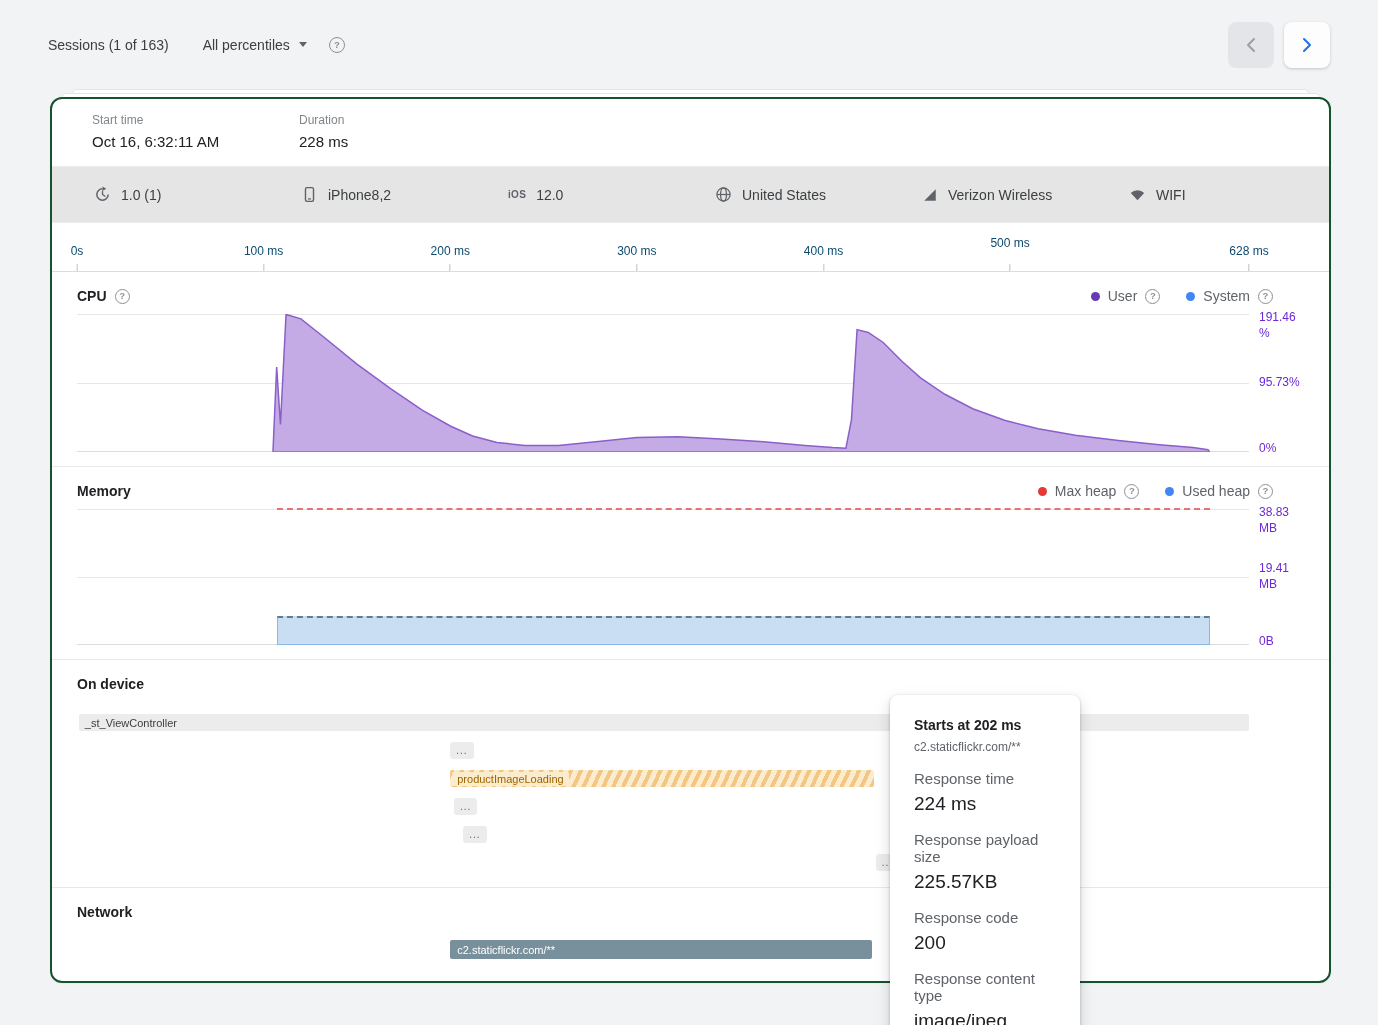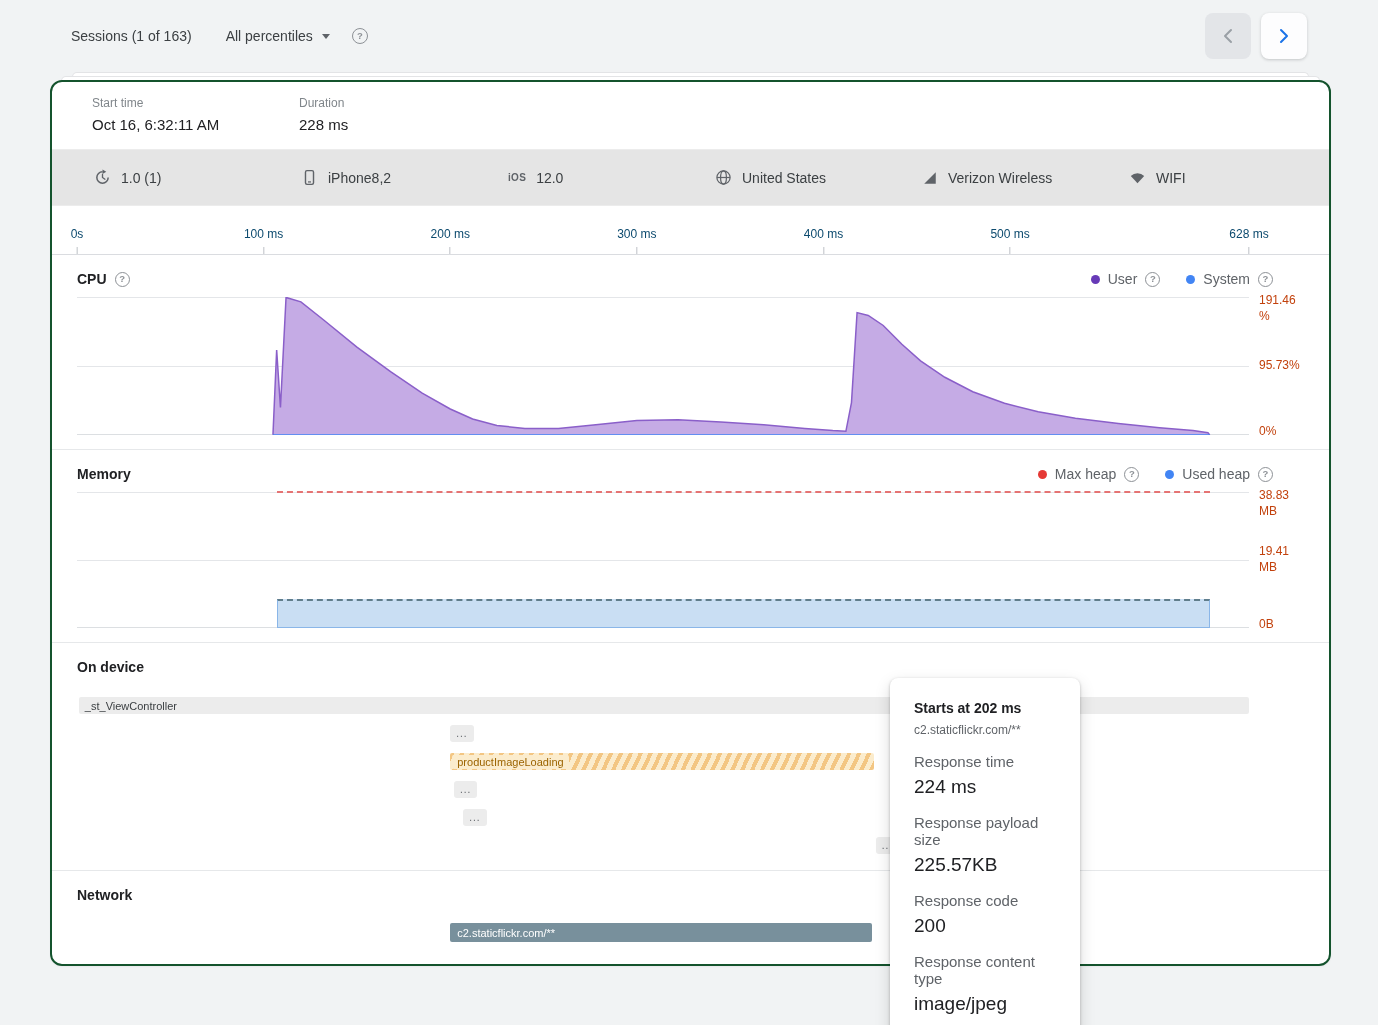--- a/index.html
+++ b/index.html
@@ -4,21 +4,21 @@
 <style>
   * { box-sizing: border-box; margin: 0; padding: 0; }
   html,body { width:1378px; height:1025px; }
   body {
     background:#f1f3f4;
     font-family:"Liberation Sans","DejaVu Sans",sans-serif;
     color:#202124; font-size:14px; overflow:hidden;
   }
 
   
-  .topbar { height:72px; display:flex; align-items:center; padding:0 71px; }
+  .topbar { height:89px; display:flex; align-items:center; padding:0 48px; }
   .sessions-label { font-size:14px; color:#3c4043; }
   .percentile-dd { margin-left:34px; display:flex; align-items:center; gap:9px;
     color:#3c4043; font-size:14px; cursor:pointer; }
   .caret { width:0; height:0; border-left:4.5px solid transparent;
     border-right:4.5px solid transparent; border-top:5px solid #5f6368; }
   .qicon { display:inline-flex; align-items:center; justify-content:center;
     width:15px; height:15px; border:1.4px solid #8d9196; border-radius:50%;
     color:#8d9196; flex:0 0 auto; cursor:pointer; }
   .qicon::after { content:"?"; font-size:9.5px; font-weight:bold; line-height:1; }
   .qicon.big { width:16px; height:16px; margin-left:22px; }
@@ -72,21 +72,21 @@
 
   .plot-row { display:flex; padding-left:25px; }
   .plot { flex:1; position:relative; }
   .plot.cpu { height:138px; }
   .plot.mem { height:136px; }
   .gridline { position:absolute; left:0; right:0; border-top:1px solid #e4e6e9; }
   .gridline.g-top { top:0; }
   .gridline.g-mid { top:50%; }
   .gridline.g-bot { bottom:0; border-top-color:#dcdfe2; }
   .plot svg { position:absolute; inset:0; }
-  .ylabels { width:80px; position:relative; font-size:12px; color:#c2410c; }
+  .ylabels { width:80px; position:relative; font-size:12px; color:#6d28d9; }
   .ylabel { position:absolute; left:10px; width:48px; line-height:1.3; }
   .ylabel.top { top:-4px; }
   .ylabel.mid { top:50%; transform:translateY(-50%); }
   .ylabel.bot { bottom:-5px; }
   .plot-pad { height:14px; }
 
   
   .maxheap-line { position:absolute; top:-1px; border-top:2px dashed #e57373; }
   .usedheap-bar { position:absolute; bottom:0; background:#c9def3;
     border:1px solid #8ab6e8; border-top:2px dashed #607d8b; }
@@ -213,21 +213,21 @@
             <span class="tick-mark"></span>
           </div>
           <div class="tick" style="left: 47.7707%;">
             <span class="tick-label">300 ms</span>
             <span class="tick-mark"></span>
           </div>
           <div class="tick" style="left: 63.6943%;">
             <span class="tick-label">400 ms</span>
             <span class="tick-mark"></span>
           </div>
-          <div class="tick" style="left: 79.6178%;">
+          <div class="tick" style="left: 79.6178%; gap: 8px;">
             <span class="tick-label">500 ms</span>
             <span class="tick-mark"></span>
           </div>
           <div class="tick" style="left: 100%;">
             <span class="tick-label">628 ms</span>
             <span class="tick-mark"></span>
           </div>
         </div>
     </div>
 

